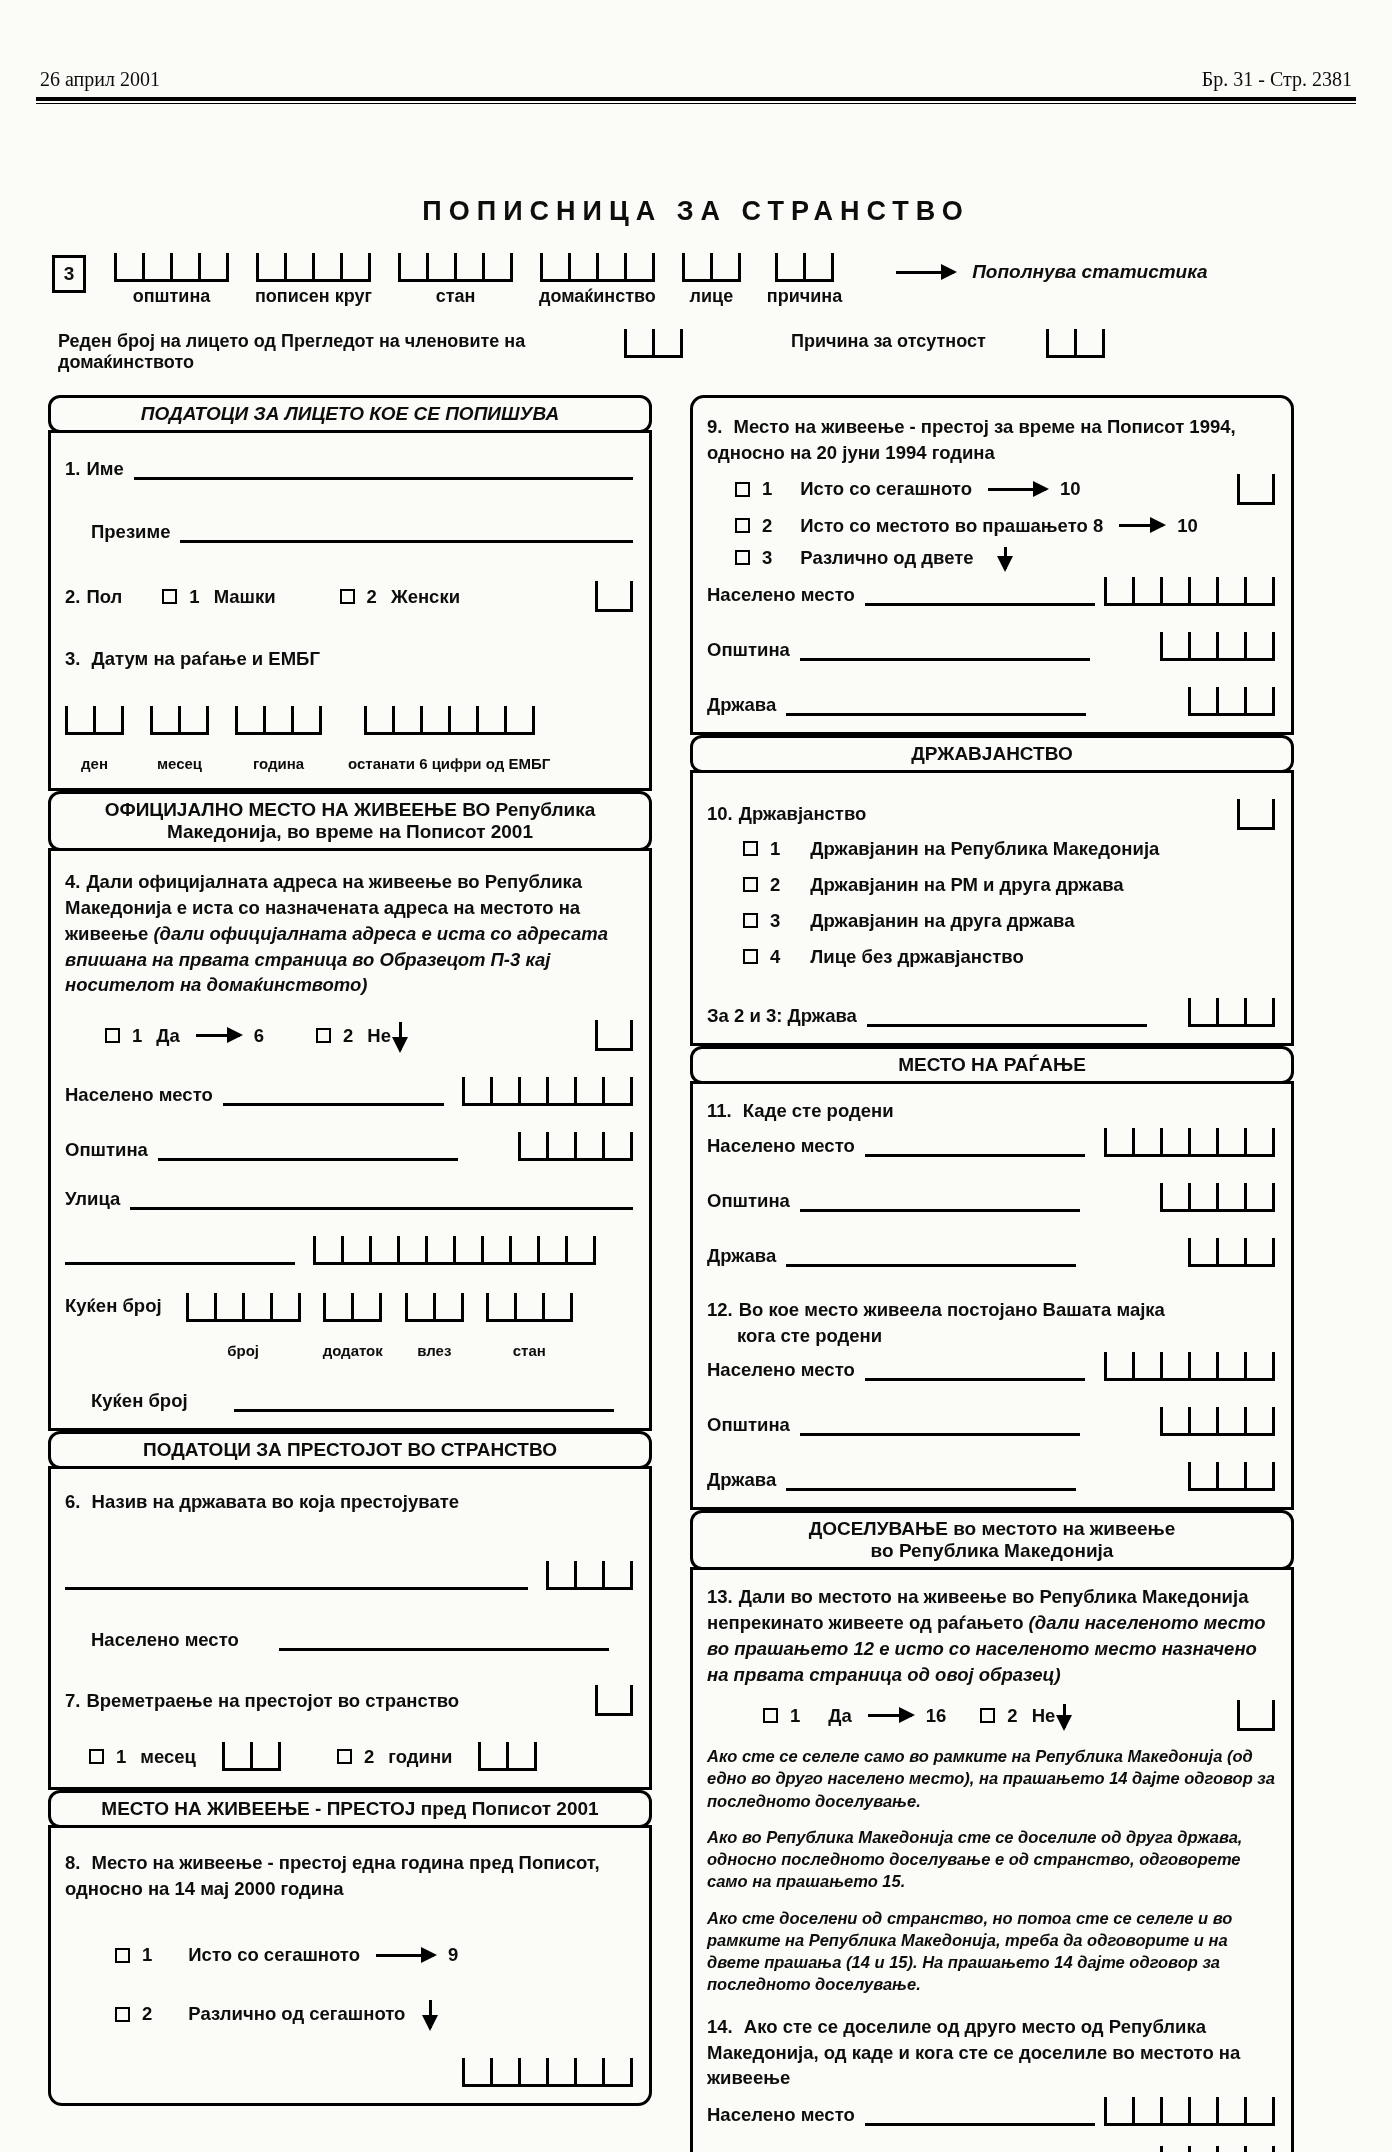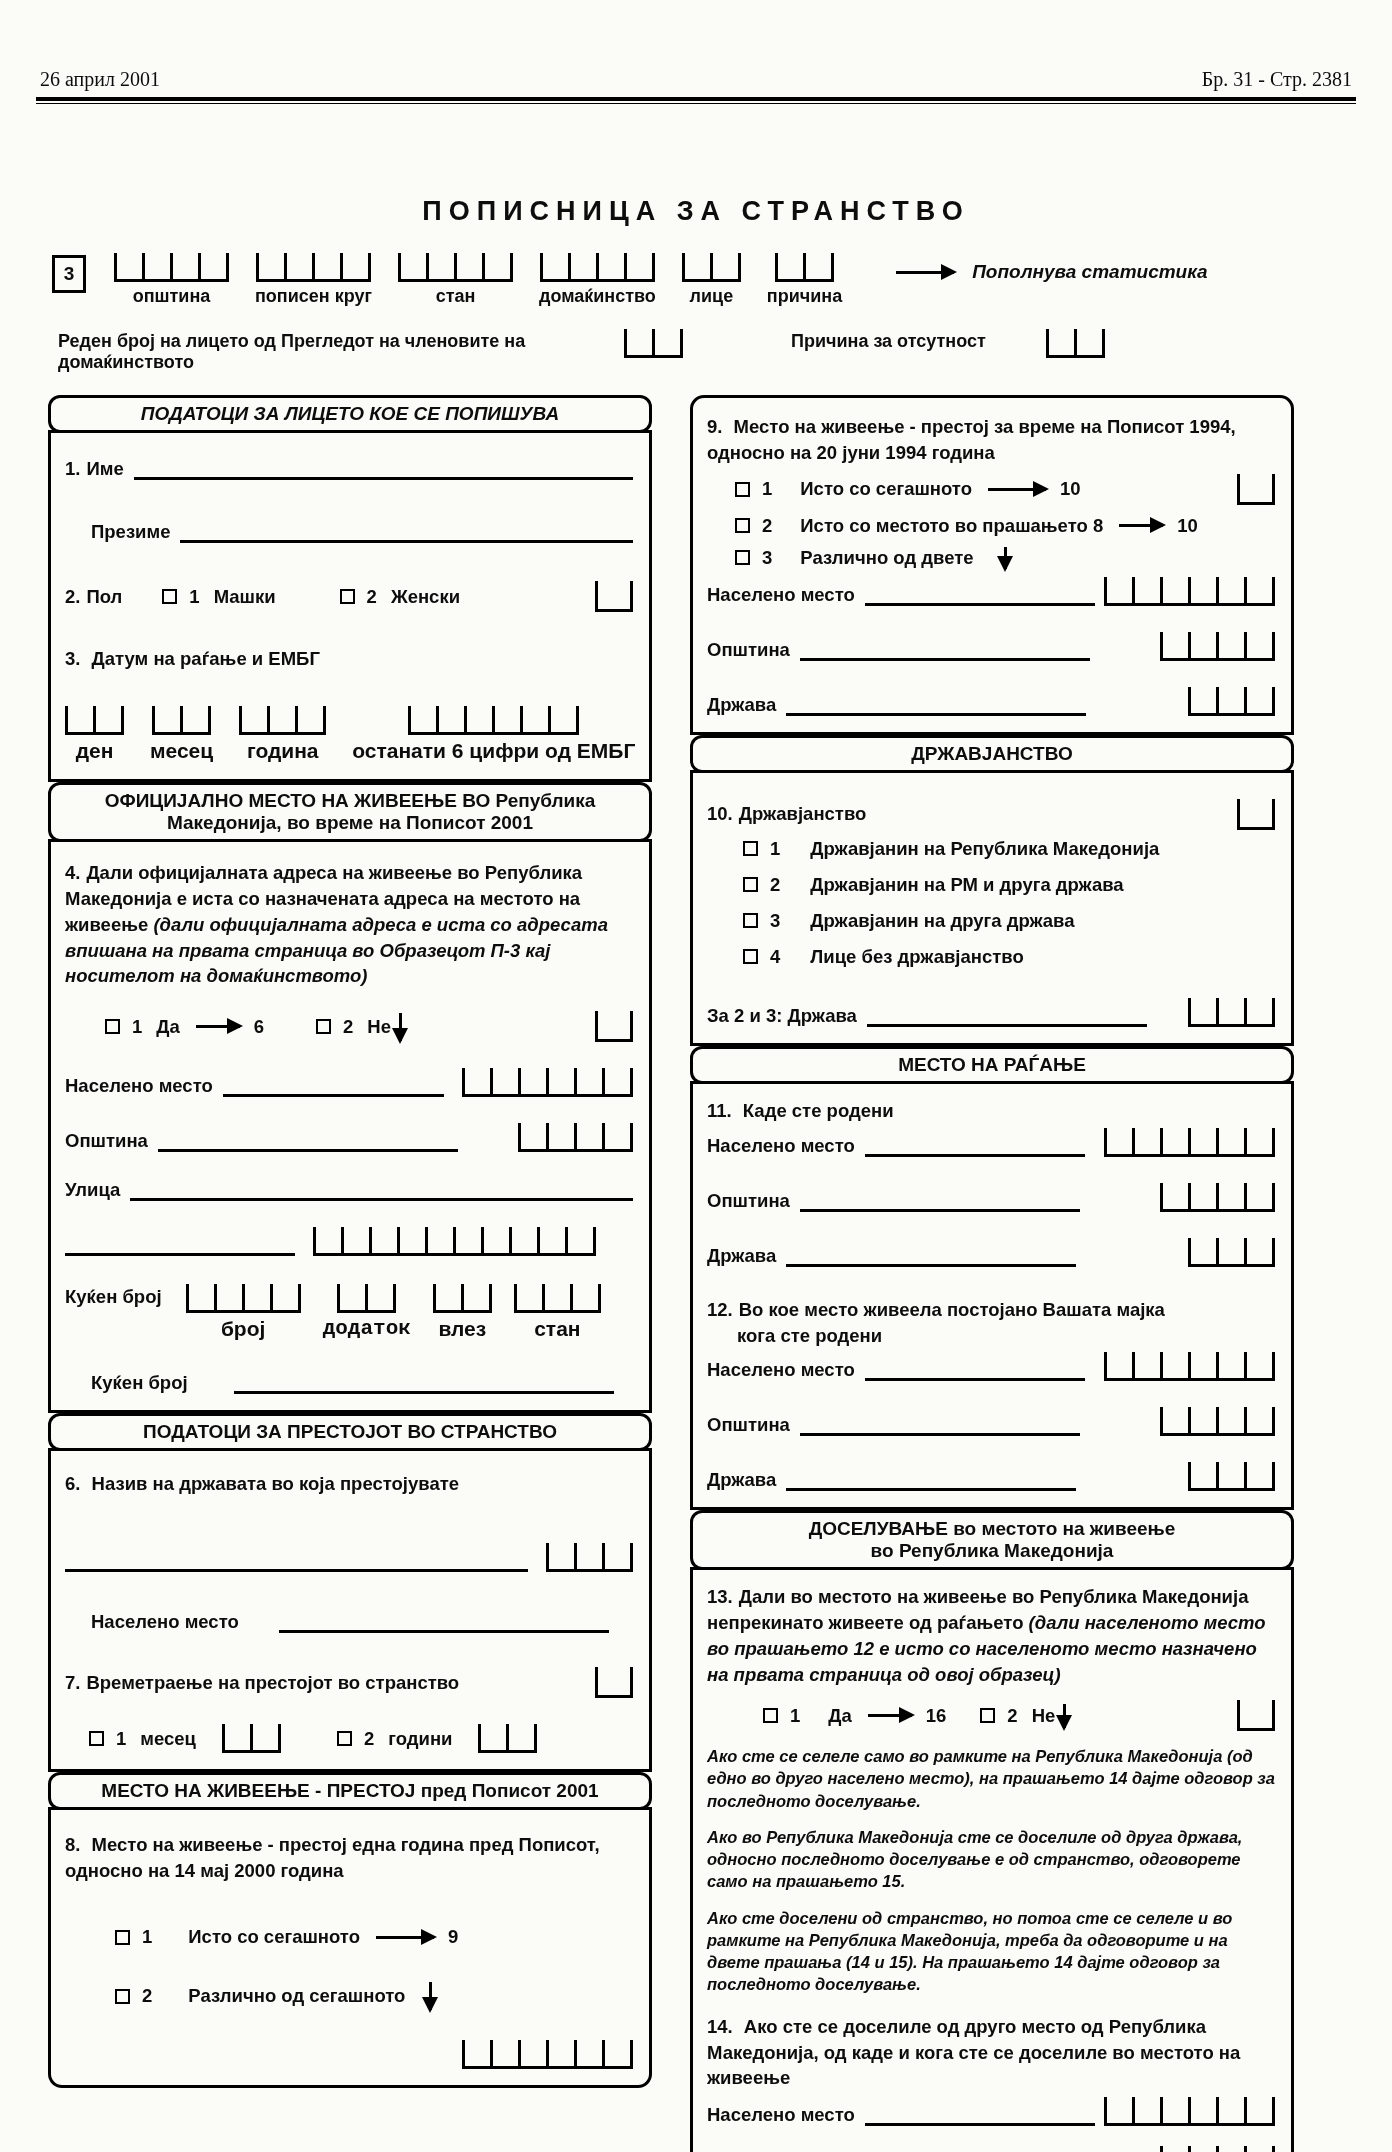--- a/index.html
+++ b/index.html
@@ -81,21 +81,21 @@
   .uline{flex:1;border-bottom:3px solid #000;height:20px;min-width:40px;}
   .frow .comb{margin-left:18px;}
 
   .opts{display:flex;align-items:center;margin-top:20px;font-weight:bold;font-size:18.5px;}
   .opts .onum{margin:0 14px 0 12px;}
   .opts .goto{margin-left:14px;}
   .opts .arr-r{margin-left:16px;}
 
   .grp-row{display:flex;align-items:flex-start;margin-top:26px;}
   .grp{display:flex;flex-direction:column;align-items:center;margin-right:26px;}
-  .grp .glbl{font-weight:bold;font-size:21px;margin-top:4px;white-space:nowrap;}
+  .grp .glbl{font-weight:bold;font-size:15px;margin-top:20px;white-space:nowrap;}
 
   .note{font-style:italic;font-weight:bold;font-size:16.5px;line-height:1.35;margin-top:14px;}
 
   .page-num{position:absolute;right:120px;top:2062px;font-weight:bold;font-size:22px;}
 </style>
 </head>
 <body>
 
 <div class="page">
 
@@ -310,21 +310,21 @@
           <span class="q" style="margin-right:24px;white-space:nowrap;">Куќен број</span>
           <div class="grp" style="margin-right:22px;">
             <span class="comb">
                 <i></i>
                 <i></i>
                 <i></i>
                 <i></i>
               </span>
             <span class="glbl">број</span>
           </div>
-          <div class="grp" style="margin-right:22px;font-family:Liberation Mono, monospace;">
+          <div class="grp" style="margin-right:22px;">
             <span class="comb">
                 <i></i>
                 <i></i>
               </span>
             <span class="glbl">додаток</span>
           </div>
           <div class="grp" style="margin-right:22px;">
             <span class="comb">
                 <i></i>
                 <i></i>

